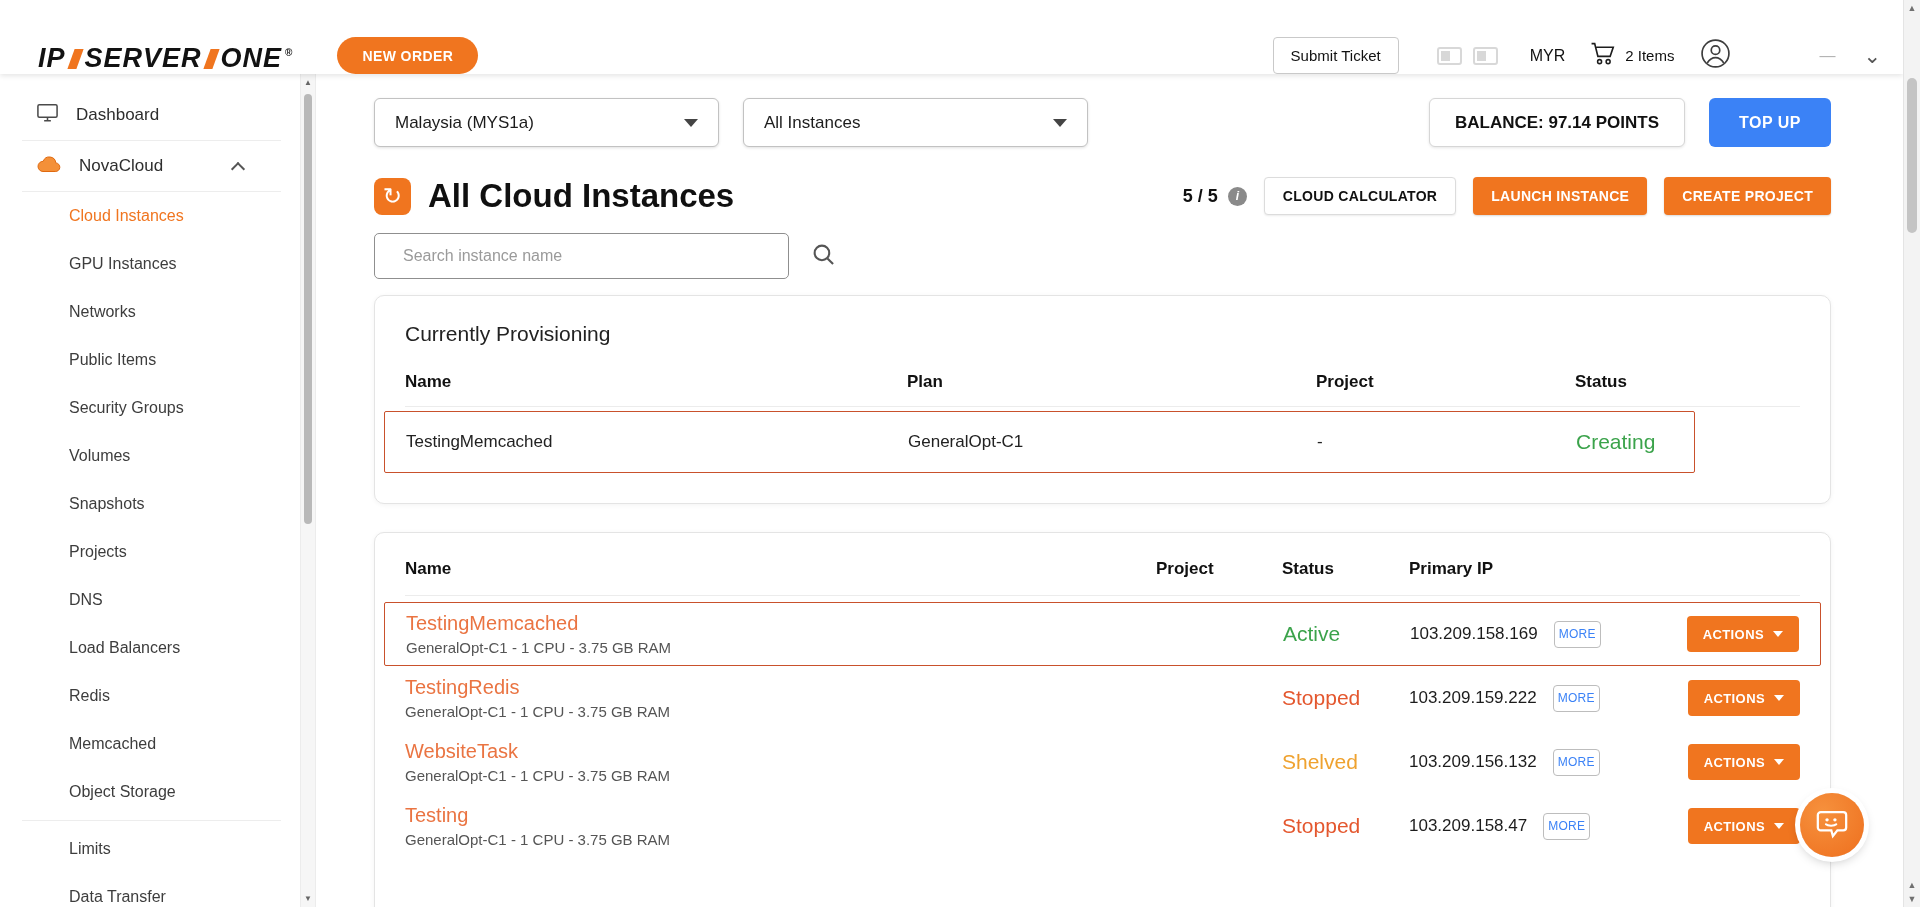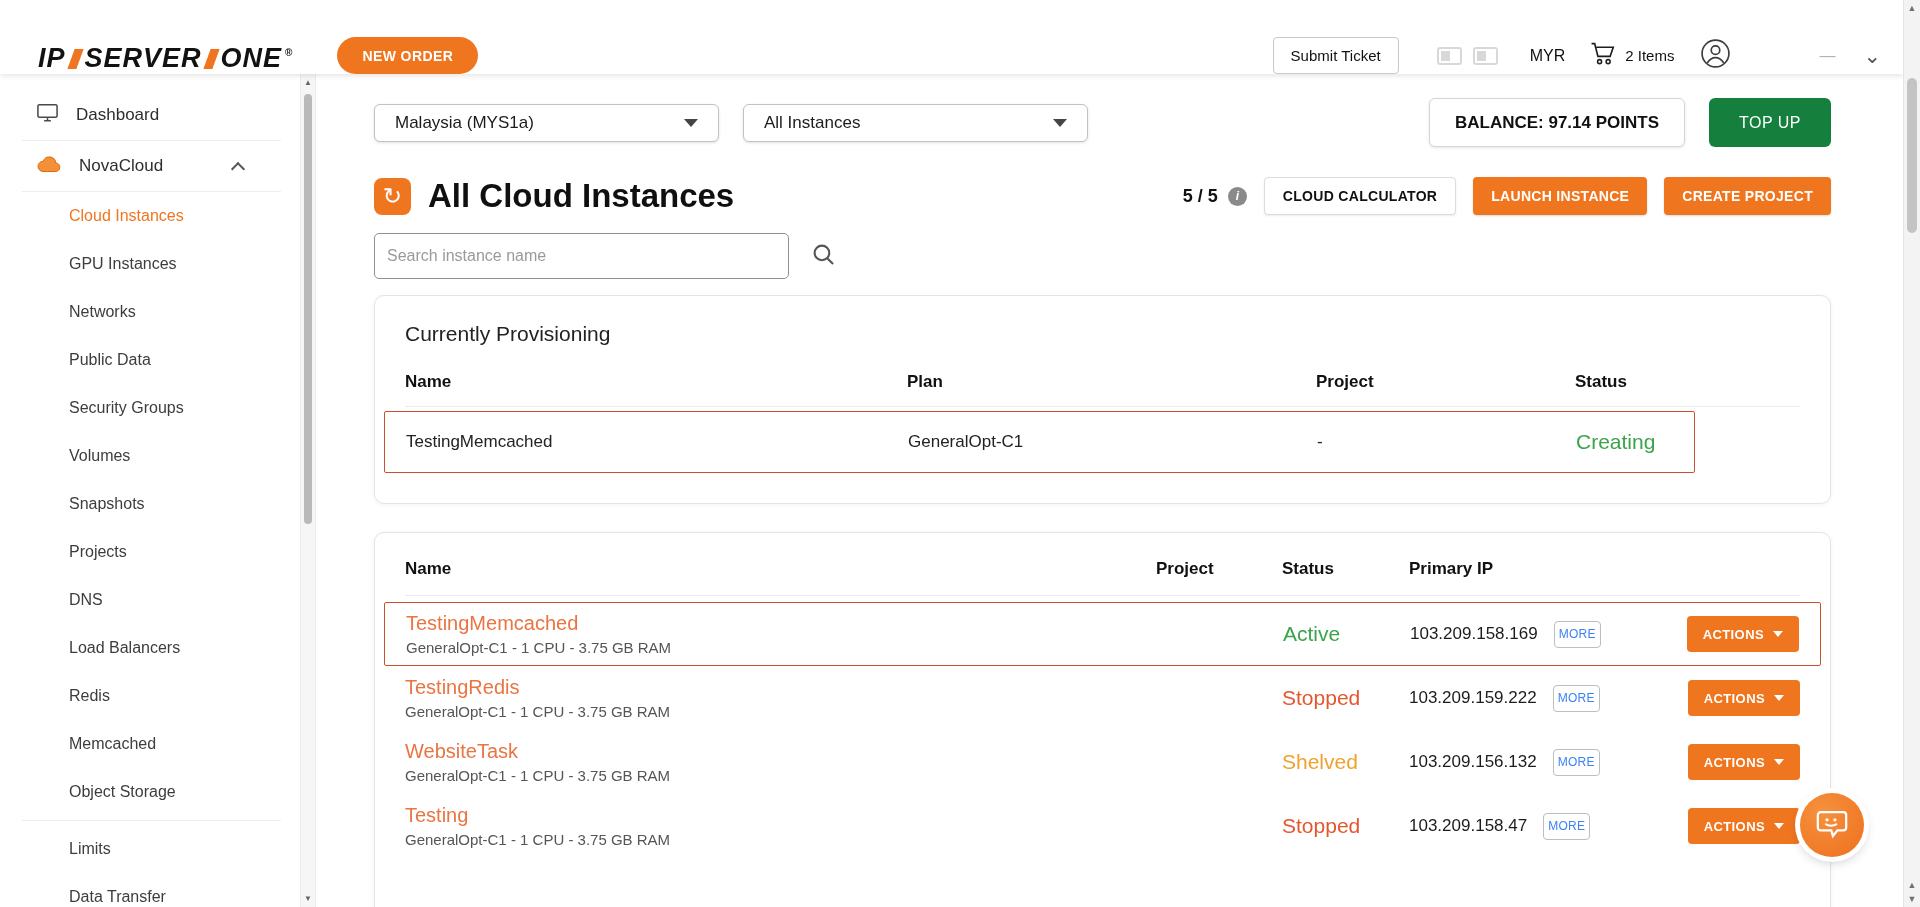--- a/index.html
+++ b/index.html
@@ -56,53 +56,53 @@
   .sbs-arrow { position:absolute; left:0; width:100%; text-align:center; font-size:8px; color:#666; cursor:pointer; }
   .sbs-up { top:4px; } .sbs-down { bottom:4px; }
   .sbs-thumb { position:absolute; top:20px; left:3px; width:8px; height:430px;
                background:#b9b9b9; border-radius:5px; cursor:pointer; }
 
   
   .main { position:absolute; top:74px; left:316px; width:1587px; height:833px;
           padding:24px 72px 0 58px; overflow:hidden; background:#fff; }
 
   .toolbar { display:flex; align-items:center; gap:24px; }
-  .select { width:345px; height:38px; border:1px solid #c2c2c2; border-radius:6px;
+  .select { width:345px; height:49px; border:1px solid #c2c2c2; border-radius:6px;
             box-shadow:0 1px 3px rgba(0,0,0,.12); display:flex; align-items:center;
             justify-content:space-between; padding:4px 20px; font-size:17px; color:#1c1c1c;
             background:#fff; cursor:pointer; }
   .caret-down { width:0; height:0; border-left:7px solid transparent;
                 border-right:7px solid transparent; border-top:8px solid #444; }
   .spacer { flex:1; }
   .btn-balance { height:49px; border:1px solid #d6d6d6; background:#fff; border-radius:6px;
                  padding:0 25px; font-weight:bold; font-size:17px; color:#111;
                  box-shadow:0 1px 3px rgba(0,0,0,.10); cursor:pointer; }
-  .btn-topup { height:49px; background:#15803d; border:none; border-radius:6px; padding:12px 30px;
-               color:#fff; font-weight:normal; font-size:16px; letter-spacing:.5px; cursor:pointer; }
+  .btn-topup { height:49px; background:#3b82f6; border:none; border-radius:6px; padding:12px 30px;
+               color:#fff; font-weight:bold; font-size:16px; letter-spacing:.5px; cursor:pointer; }
 
   .titlerow { display:flex; align-items:center; margin-top:30px; }
   .refresh-tile { width:37px; height:37px; background:#F0751F; border:none; border-radius:8px;
                   color:#fff; font-size:23px; display:flex; align-items:center;
                   justify-content:center; cursor:pointer; }
   .page-title { font-size:33px; font-weight:bold; color:#101010; margin-left:17px; }
   .title-actions { margin-left:auto; display:flex; align-items:center; gap:17px; }
   .quota { font-size:18px; font-weight:bold; color:#111; margin-right:-7px; }
   .info-dot { width:19px; height:19px; border-radius:50%; background:#8a8a8a; color:#fff;
               font-size:12px; font-weight:bold; font-style:italic; display:flex;
               align-items:center; justify-content:center; cursor:pointer; }
   .btn-white { height:38px; background:#fff; border:1px solid #dcdcdc; border-radius:4px;
                padding:0 18px; font-weight:bold; font-size:14px; letter-spacing:.3px; color:#111;
                box-shadow:0 1px 2px rgba(0,0,0,.08); cursor:pointer; }
   .btn-orange { height:38px; background:#F0751F; border:none; border-radius:4px; padding:0 18px;
                 color:#fff; font-weight:bold; font-size:14px; letter-spacing:.3px;
                 box-shadow:0 1px 2px rgba(0,0,0,.15); cursor:pointer; }
 
   .searchrow { display:flex; align-items:center; margin-top:18px; gap:22px; }
   .search-input { width:415px; height:46px; border:1px solid #8f8f8f; border-radius:5px;
-                  padding:0 12px; font-size:16px; color:#222; outline:none; }
+                  padding:0 28px; font-size:16px; color:#222; outline:none; }
   .search-input::placeholder { color:#9a9a9a; }
 
   .card { border:1px solid #e4e4e4; border-radius:10px; background:#fff;
           box-shadow:0 1px 5px rgba(0,0,0,.05); padding:26px 30px 30px; }
   .card1 { margin-top:16px; }
   .card2 { margin-top:28px; padding-bottom:90px; }
   .card-title { font-size:21px; font-weight:400; color:#222; }
 
   .tbl1-head { display:grid; grid-template-columns:502px 409px 259px 1fr; margin-top:26px;
                padding-bottom:14px; font-weight:bold; font-size:17px; color:#111;
@@ -225,21 +225,21 @@
         </span>
         <span class="lbl">NovaCloud</span>
         <span class="chev-up"></span>
       </div>
       <div class="sb-sep"></div>
 
       <ul class="sb-sub">
         <li class="active">Cloud Instances</li>
         <li>GPU Instances</li>
         <li>Networks</li>
-        <li>Public Data</li>
+        <li>Public Items</li>
         <li>Security Groups</li>
         <li>Volumes</li>
         <li>Snapshots</li>
         <li>Projects</li>
         <li>DNS</li>
         <li>Load Balancers</li>
         <li>Redis</li>
         <li>Memcached</li>
         <li>Object Storage</li>
         <li class="sep"></li>

